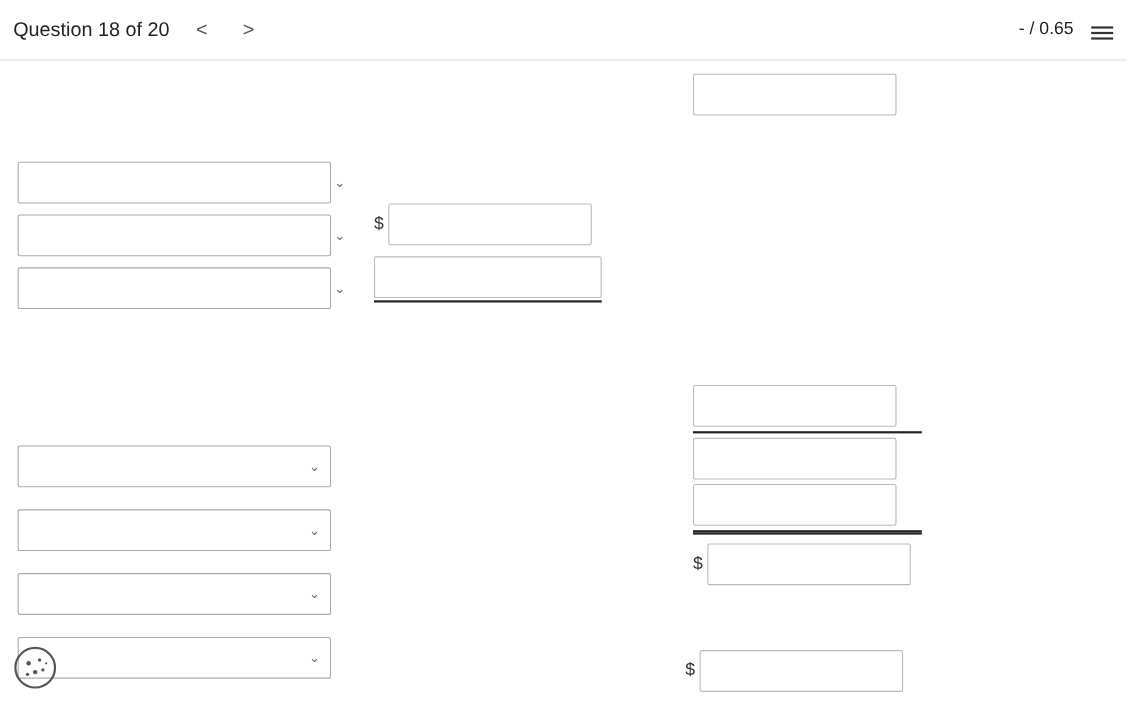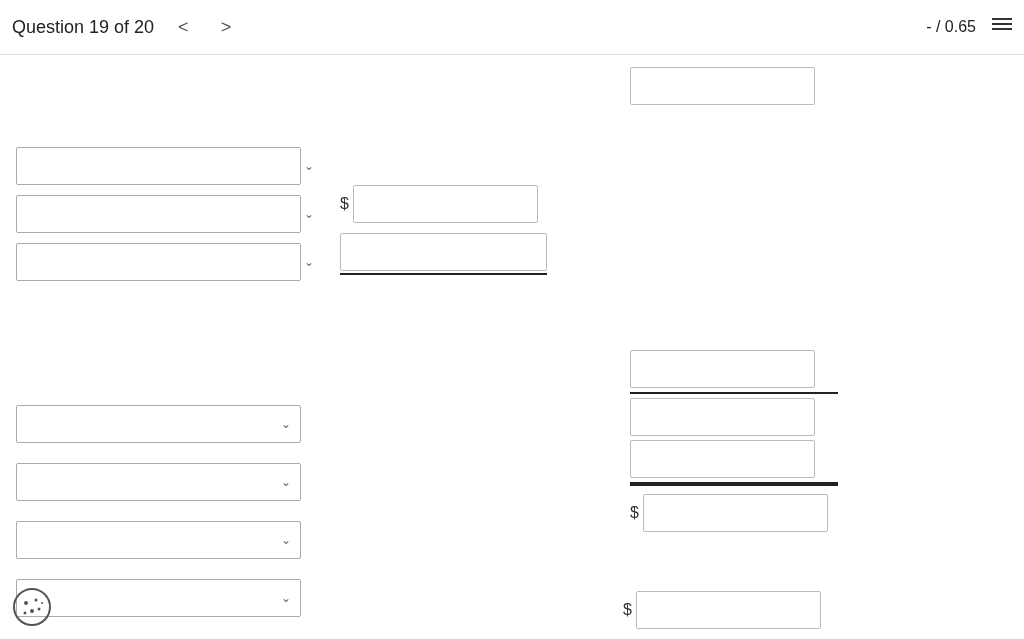--- a/index.html
+++ b/index.html
@@ -44,21 +44,21 @@
       background: none;
       border: none;
       cursor: pointer;
       font-size: 18px;
       color: #555;
       padding: 4px 8px;
     }
 
     .header-right {
       display: flex;
-      align-items: flex-start;
+      align-items: flex-end;
       gap: 16px;
     }
 
     .score {
       font-size: 16px;
       color: #222;
     }
 
     .list-icon {
       display: flex;
@@ -260,21 +260,21 @@
       display: flex;
       flex-direction: column;
       gap: 10px;
     }
   </style>
 </head>
 <body>
 
 <div class="header">
   <div class="header-left">
-    <span class="question-title">Question 19 of 20</span>
+    <span class="question-title">Question 18 of 20</span>
     <button class="nav-btn">&lt;</button>
     <button class="nav-btn">&gt;</button>
   </div>
   <div class="header-right">
     <span class="score">- / 0.65</span>
     <div class="list-icon">
       <span></span>
       <span></span>
       <span></span>
     </div>

